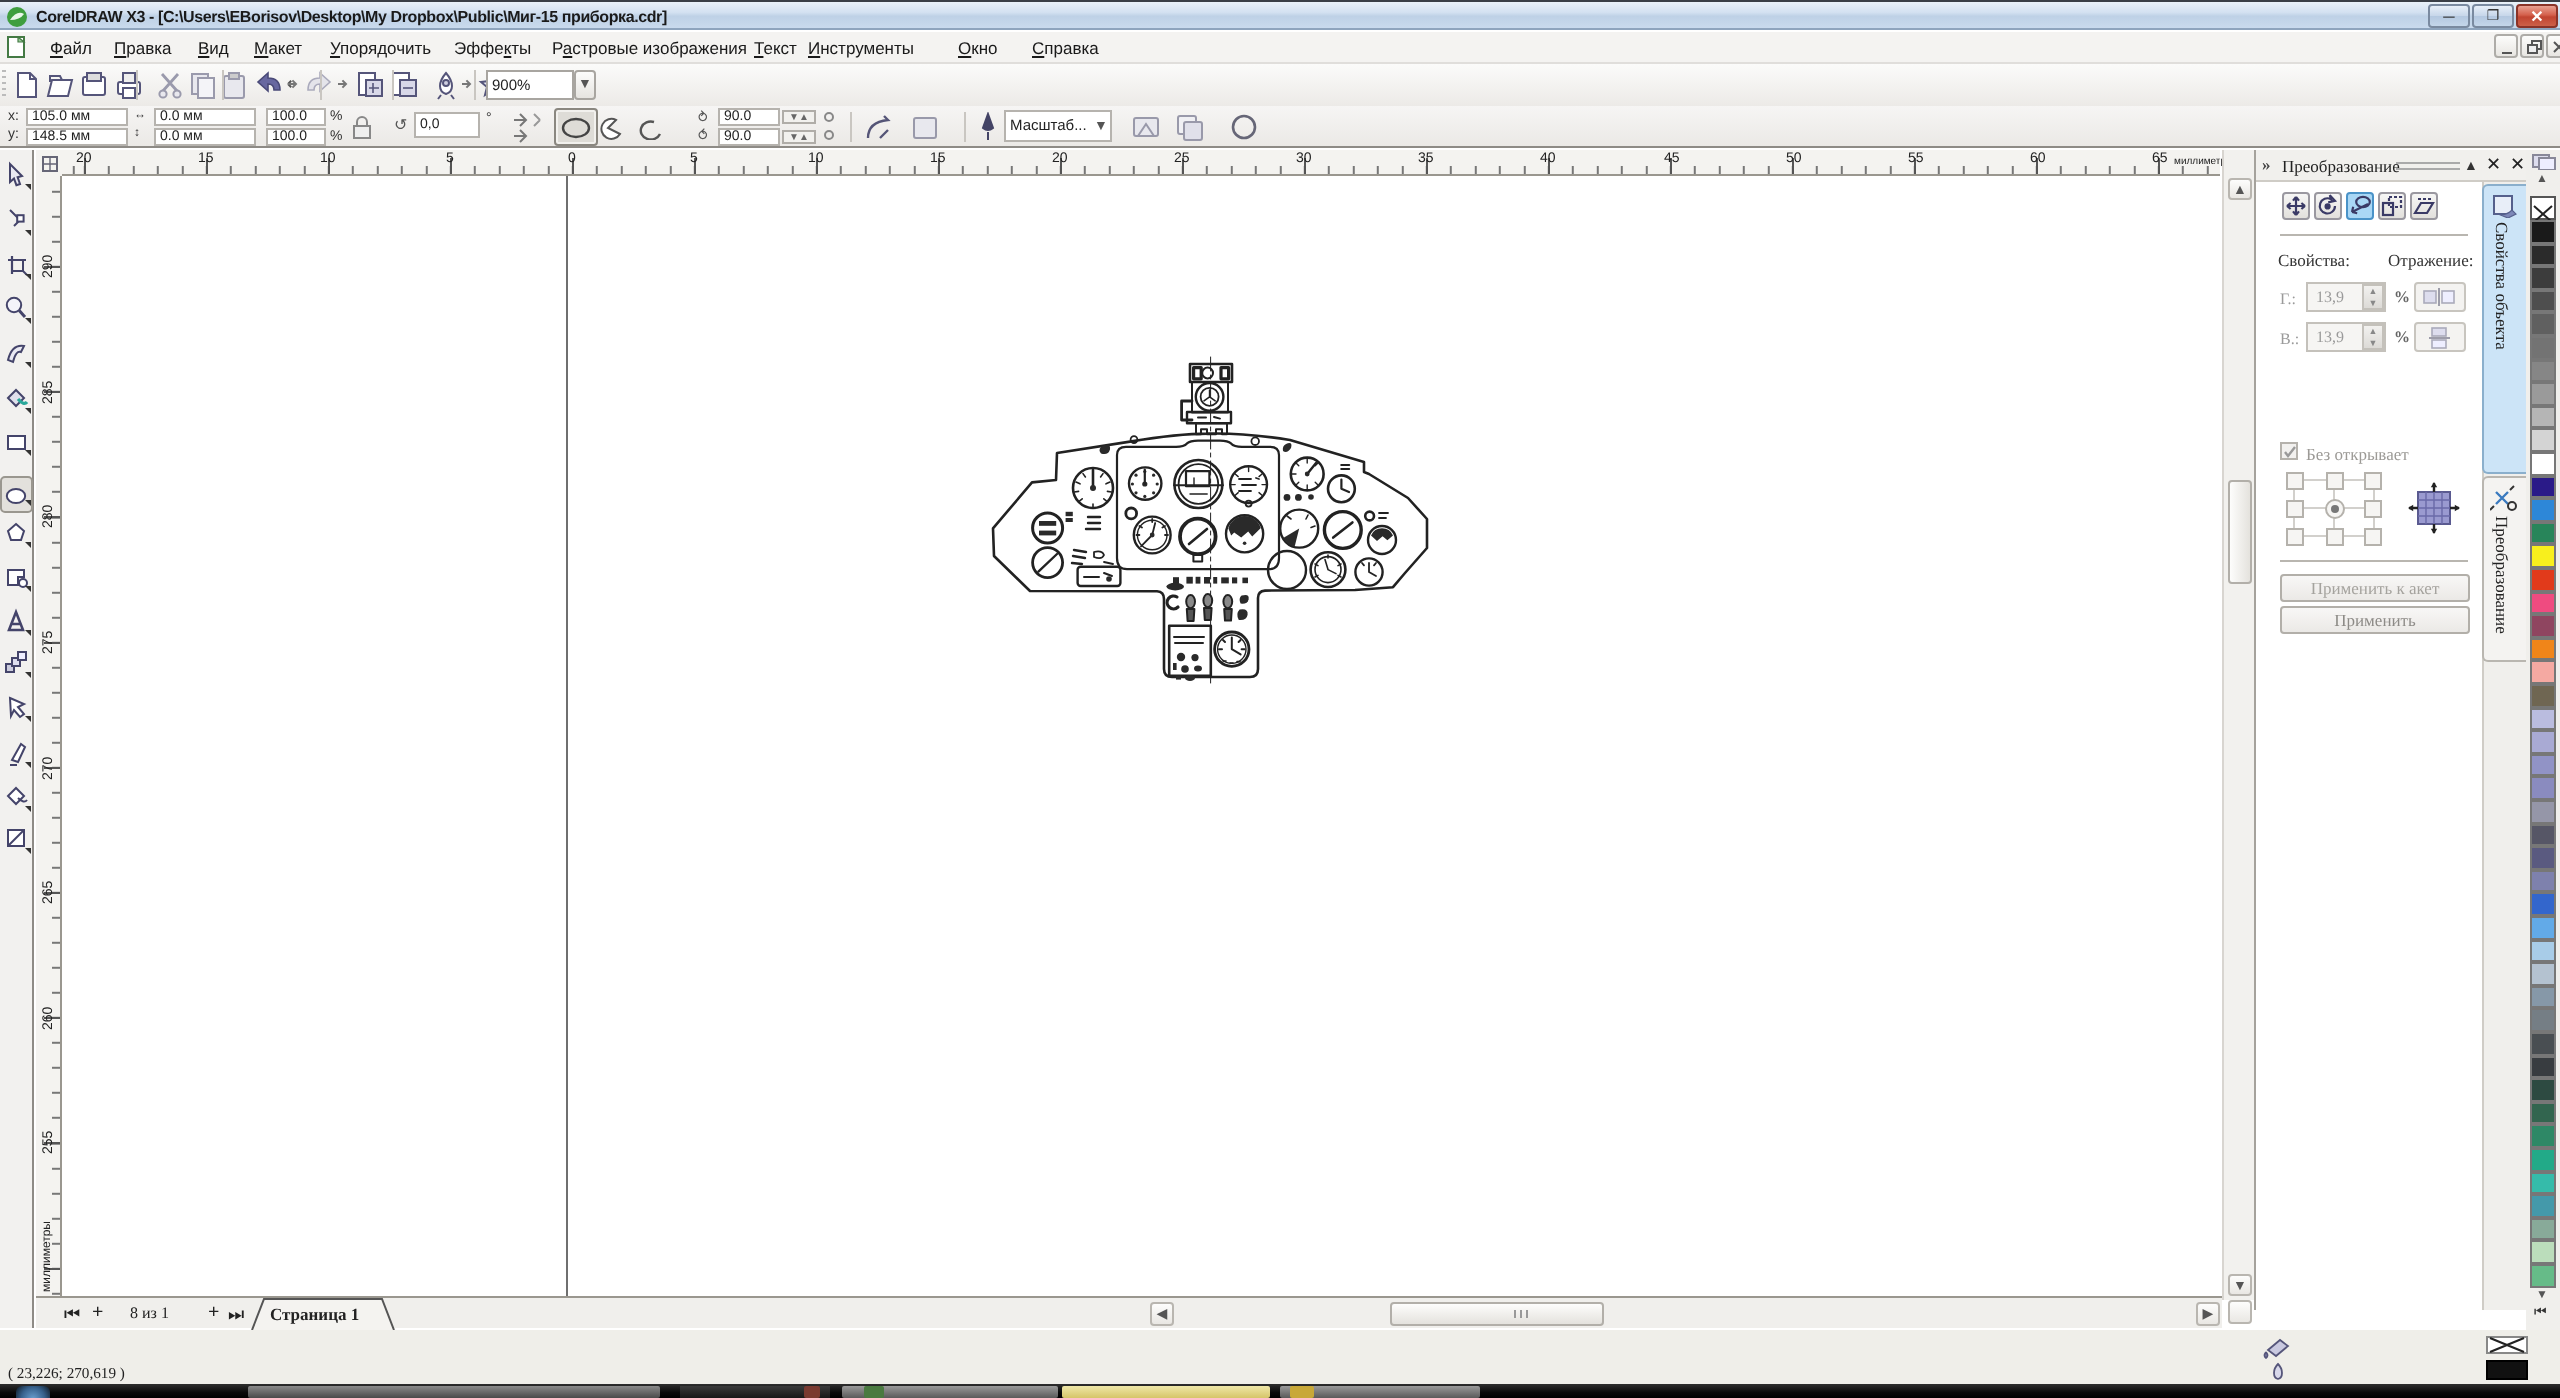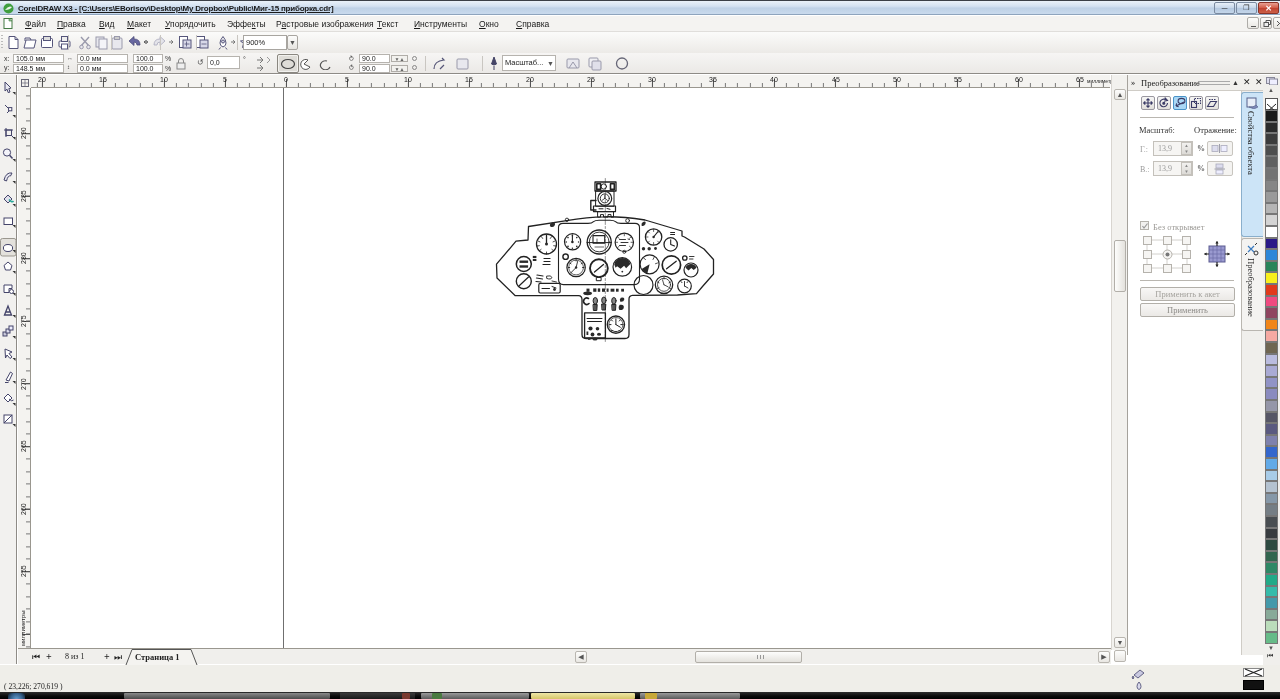--- a/index.html
+++ b/index.html
@@ -4,21 +4,21 @@
 <style>
   html,body{margin:0;padding:0;}
   *{box-sizing:border-box;}
   #app{position:relative;width:1280px;height:699px;font-family:"Liberation Sans",sans-serif;overflow:hidden;background:#fff;}
   .abs{position:absolute;}
   
   #titlebar{left:0;top:0;width:1280px;height:15px;
     background:linear-gradient(#e9f1f9 0%,#d3e1f1 40%,#bed1e6 55%,#c9daed 100%);
     border-top:1px solid #3a3f47;border-bottom:1px solid #8ea4bd;
     font-size:9px;color:#111;}
-  #titletext{position:absolute;left:18px;top:2.5px;font-weight:bold;font-size:8px;letter-spacing:-0.2px;color:#1a1a1a;white-space:nowrap;text-decoration:underline;}
+  #titletext{position:absolute;left:18px;top:2.5px;font-weight:bold;font-size:8px;letter-spacing:-0.2px;color:#1a1a1a;white-space:nowrap;}
   .winbtn{position:absolute;top:1px;height:12px;border:1px solid #7a8aa0;border-radius:2px;
     background:linear-gradient(#e7eff8,#c6d6e9 50%,#b4c8e0 52%,#c4d6ea);}
   .winbtn span{position:absolute;left:0;right:0;top:0;bottom:0;display:flex;align-items:center;justify-content:center;font-size:8px;color:#333;}
   #btnclose{background:linear-gradient(#e8a092,#d4604c 45%,#c14431 55%,#cc6048);border-color:#8a3328;}
   
   #menubar{left:0;top:16px;width:1280px;height:16px;background:#f4f3f1;border-bottom:1px solid #e0dedb;font-size:8.5px;color:#1a1a1a;}
   .menuitem{position:absolute;top:3px;}
   .menuitem u{text-decoration:underline;}
   .mdibtn{position:absolute;top:1px;width:12px;height:12px;border:1px solid #aeaca8;border-radius:2px;background:linear-gradient(#fcfcfb,#e8e6e2);}
   
@@ -77,21 +77,21 @@
         <path d="M6 0.5 L9 3 L6 3Z" fill="#9c9" stroke="#447a44" stroke-width="0.6"></path>
       </svg>
     <div class="menuitem" style="left:25px"><u>Ф</u>айл</div>
     <div class="menuitem" style="left:57px"><u>П</u>равка</div>
     <div class="menuitem" style="left:99px"><u>В</u>ид</div>
     <div class="menuitem" style="left:127px"><u>М</u>акет</div>
     <div class="menuitem" style="left:165px"><u>У</u>порядочить</div>
     <div class="menuitem" style="left:227px">Эффе<u>к</u>ты</div>
     <div class="menuitem" style="left:276px">Р<u>а</u>стровые изображения</div>
     <div class="menuitem" style="left:377px"><u>Т</u>екст</div>
-    <div class="menuitem" style="left:414px"><u>И</u>нструменты</div>
+    <div class="menuitem" style="left:404px"><u>И</u>нструменты</div>
     <div class="menuitem" style="left:479px"><u>О</u>кно</div>
     <div class="menuitem" style="left:516px"><u>С</u>правка</div>
     <div class="mdibtn" style="left:1247px"><svg width="10" height="10" viewBox="0 0 10 10" style="margin:1px">
           <path d="M2 7.5 h5" stroke="#555"></path>
         </svg></div>
     <div class="mdibtn" style="left:1260px"><svg width="10" height="10" viewBox="0 0 10 10" style="margin:1px">
           <rect x="2" y="3.5" width="4.5" height="4" fill="#eee" stroke="#555"></rect>
           <path d="M4 3.5 V1.5 h4.5 v4 h-2" fill="none" stroke="#555"></path>
         </svg></div>
     <div class="mdibtn" style="left:1273px"><svg width="10" height="10" viewBox="0 0 10 10" style="margin:1px">
@@ -596,21 +596,21 @@
           <rect x="2.5" y="5.5" width="5" height="6"></rect>
           <rect x="5.5" y="2.5" width="6" height="5" stroke-dasharray="1.5 1"></rect>
         </g>
         <g transform="translate(64,0)">
           <path d="M2.5 10.5 l3 -5 h6 l-3 5 z"></path>
           <path d="M4 3.5 h7" stroke-dasharray="1.5 1"></path>
         </g>
       </g>
     </svg>
     <div class="abs" style="left:12px;top:42px;width:94px;height:1px;background:#b9b6b0"></div>
-    <div class="abs" style="left:11px;top:50px;font-size:8.5px;color:#333">Масштаб:</div>
+    <div class="abs" style="left:11px;top:50px;font-size:8.5px;color:#333">Свойства:</div>
     <div class="abs" style="left:66px;top:50px;font-size:8.5px;color:#333">Отражение:</div>
     <div class="abs" style="left:12px;top:70px;font-size:8px;color:#9a9a9a">Г.:</div>
     <div class="abs" style="left:25px;top:66px;width:40px;height:15px;border:1px solid #c4c1bb;background:#f6f5f3;font-size:8px;color:#9a9a9a;padding:2px 0 0 4px">13,9</div>
     <div class="abs" style="left:53px;top:67px;width:11px;height:13px;background:linear-gradient(#f2f1ef,#dcdad6);border:1px solid #c4c1bb;font-size:4.5px;color:#888;text-align:center;line-height:6px">▲<br>▼</div>
     <div class="abs" style="left:69px;top:69px;font-size:8px;color:#666;font-weight:bold">%</div>
     <div class="abs" style="left:79px;top:66px;width:26px;height:15px;border:1px solid #c8c5bf;border-radius:2px;background:#f4f3f1"></div>
     <svg class="abs" style="left:83px;top:69px" width="18" height="9" viewBox="0 0 18 9">
       <g stroke="#aab" fill="#dde" stroke-width="0.8">
         <rect x="1" y="1.5" width="6" height="6"></rect>
         <rect x="10" y="1.5" width="6" height="6" fill="#eef"></rect>

